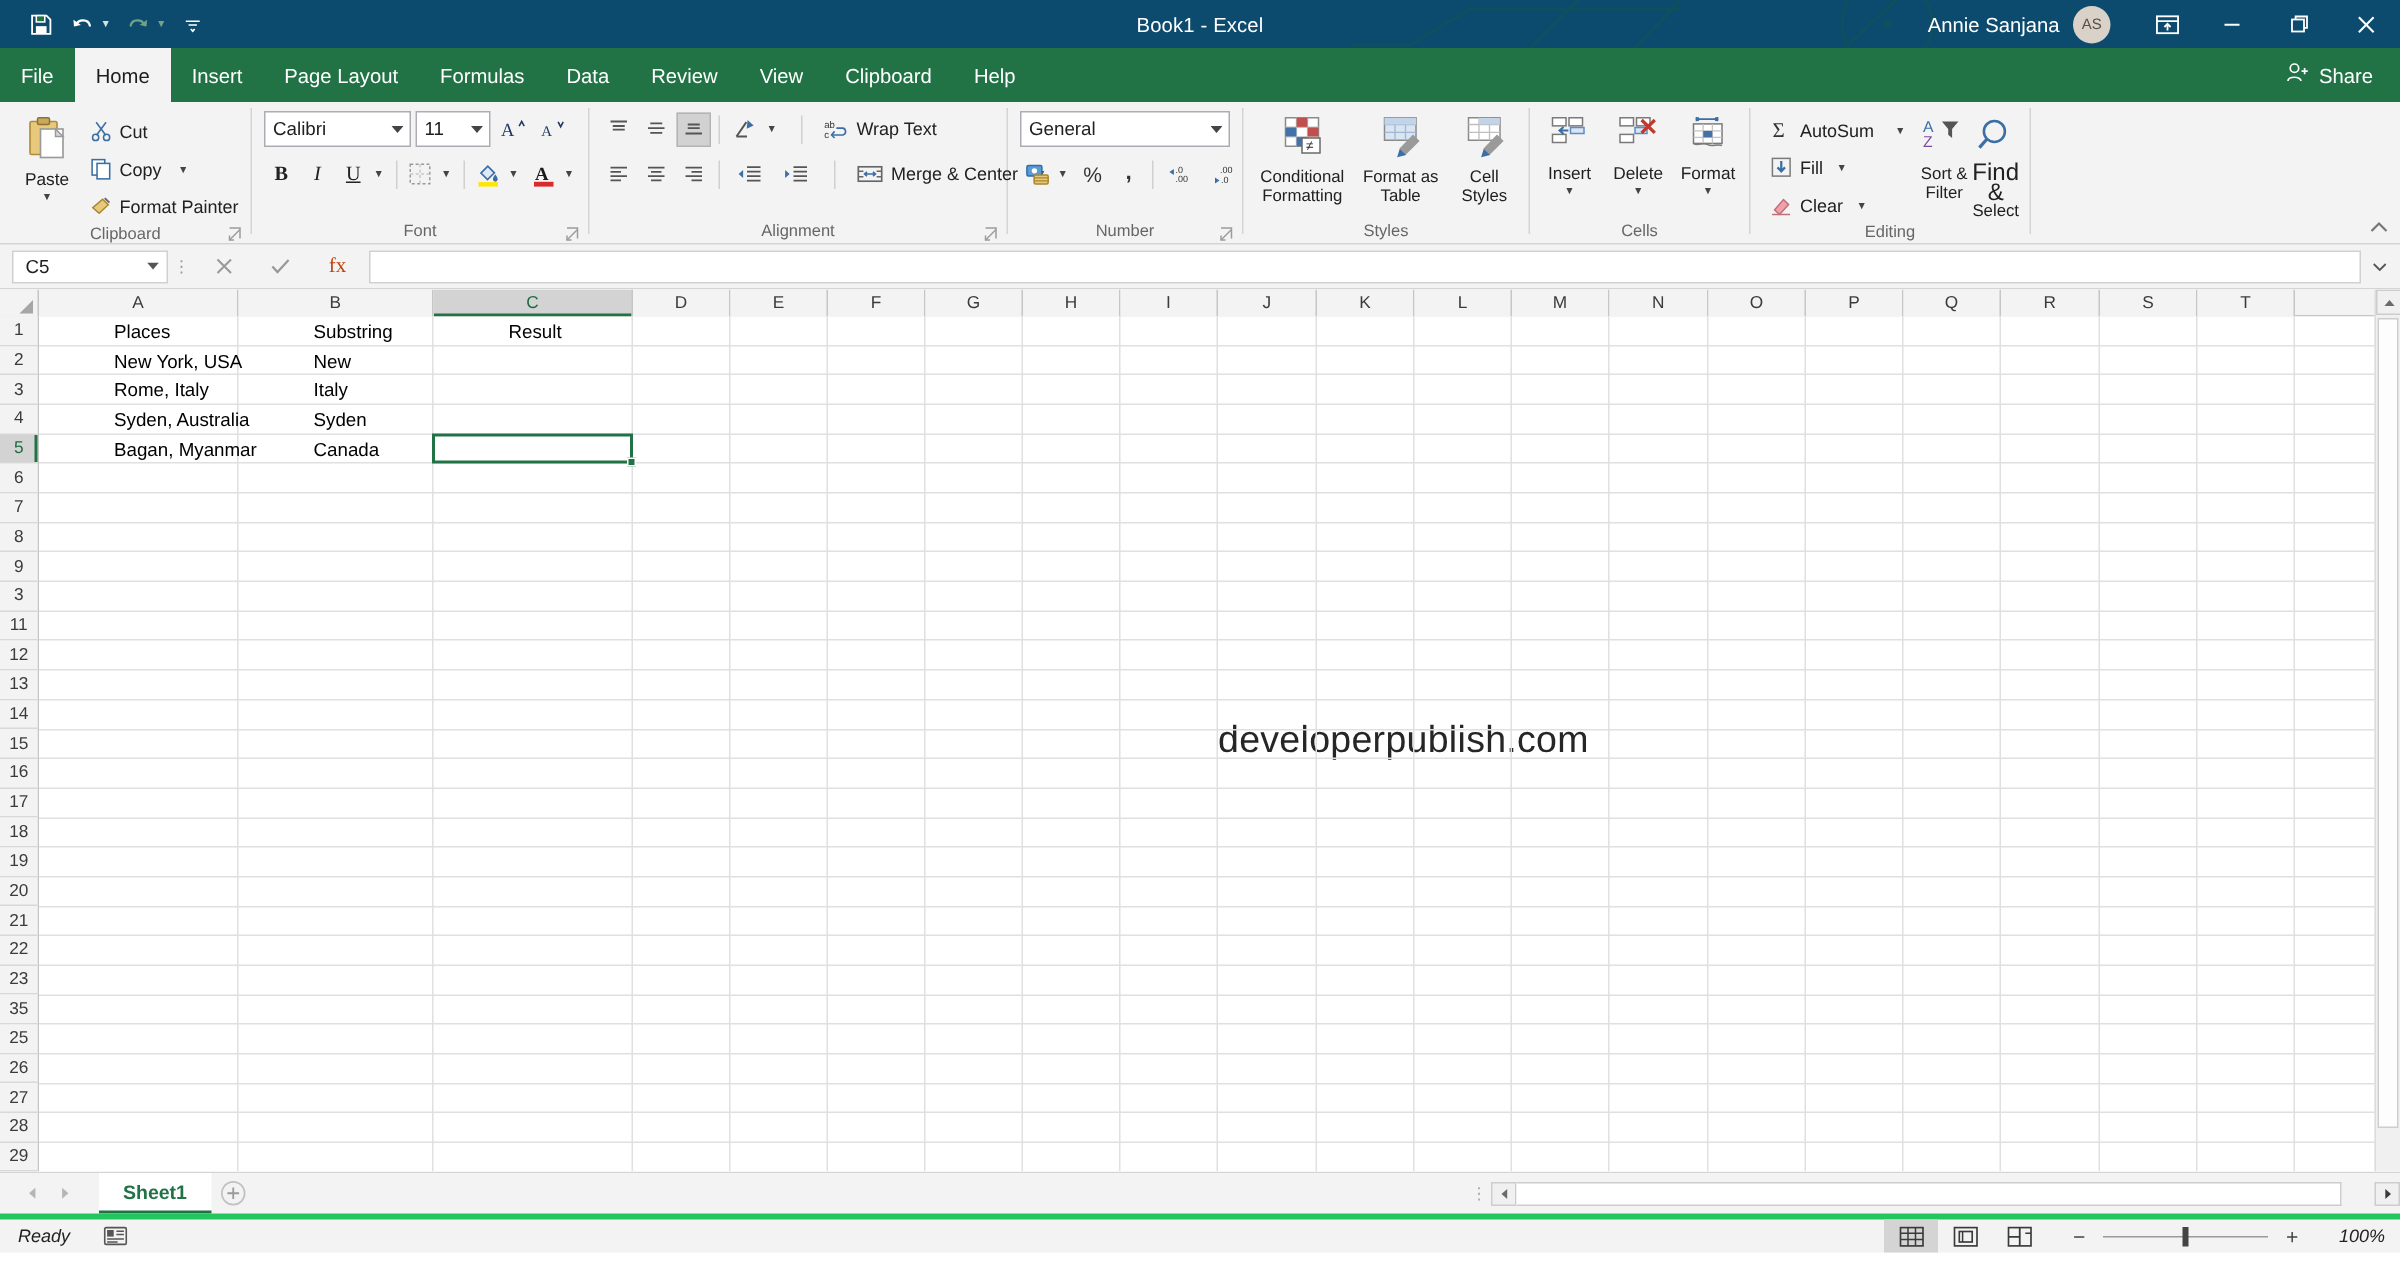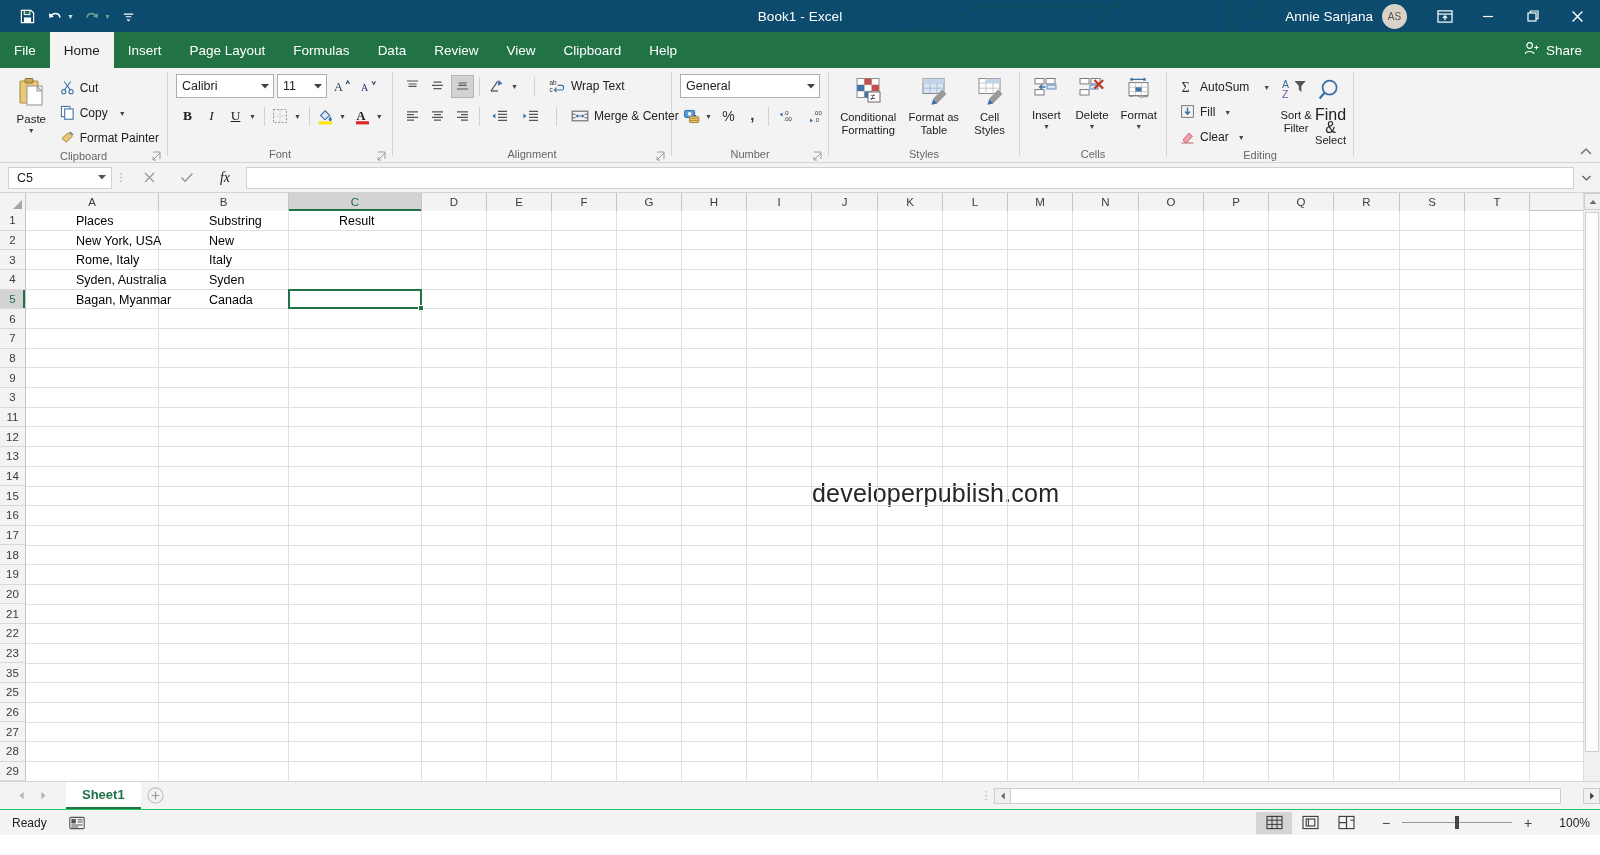--- a/index.html
+++ b/index.html
@@ -218,22 +218,22 @@
     display: flex; align-items: center; justify-content: center;
   }
   .hs-track { width: 550px; height: 16px; background: #ffffff; border: 1px solid #cdcdcd; border-left: 0; }
   .hs-right {
     width: 17px; height: 16px; background: #f0f0f0; border: 1px solid #cdcdcd;
     display: flex; align-items: center; justify-content: center; margin-left: 22px;
   }
 
   
   .statusbar {
-    height: 26px; background: #f3f3f3; border-top: 1px solid #22c55e;
-    display: flex; align-items: center; padding: 0 10px; font-size: 12px; color: #212121;
+    height: 26px; background: #f3f3f3; border-top: 4px solid #22c55e;
+    display: flex; align-items: center; padding: 0 10px; font-size: 12px; color: #212121; font-style: italic;
   }
   .sb-ready { margin-left: 2px; }
   .sb-acc { margin-left: 22px; display: flex; align-items: center; }
   .sb-right { margin-left: auto; display: flex; align-items: center; gap: 0; }
   .viewbtn { width: 36px; height: 22px; display: flex; align-items: center; justify-content: center; }
   .viewbtn.active { background: #d4d4d4; }
   .zoom-ctrl { display: flex; align-items: center; gap: 10px; margin-left: 16px; }
   .zoom-sign { font-size: 14px; color: #444; width: 12px; text-align: center; }
   .zoom-track { position: relative; width: 110px; height: 14px; display: flex; align-items: center; }
   .zoom-line { width: 100%; height: 1px; background: #9a9a9a; }
@@ -784,21 +784,21 @@
       <svg width="13" height="13" viewBox="0 0 13 13">
           <path d="M2 2 L11 11 M11 2 L2 11" stroke="#999" stroke-width="1.4"></path>
         </svg>
     </div>
     <div class="fb-btn">
       <svg width="14" height="13" viewBox="0 0 14 13">
           <path d="M1.6 6.6 L5 10.4 L12.4 2.4" fill="none" stroke="#999" stroke-width="1.5"></path>
         </svg>
     </div>
     <div class="fb-btn">
-      <span style="font-family:'Liberation Serif',serif;font-style:italic;font-size:14px;color:#0f172a">fx</span>
+      <span style="font-family:'Liberation Serif',serif;font-size:14px;color:#c2410c">fx</span>
     </div>
     <div class="fb-input">
       <span></span>
     </div>
     <div class="fb-expand">
       <svg width="9" height="6" viewBox="0 0 9 6">
           <path d="M0.5 1 L4.5 5 L8.5 1" fill="none" stroke="#555" stroke-width="1.2"></path>
         </svg>
     </div>
   </div>

